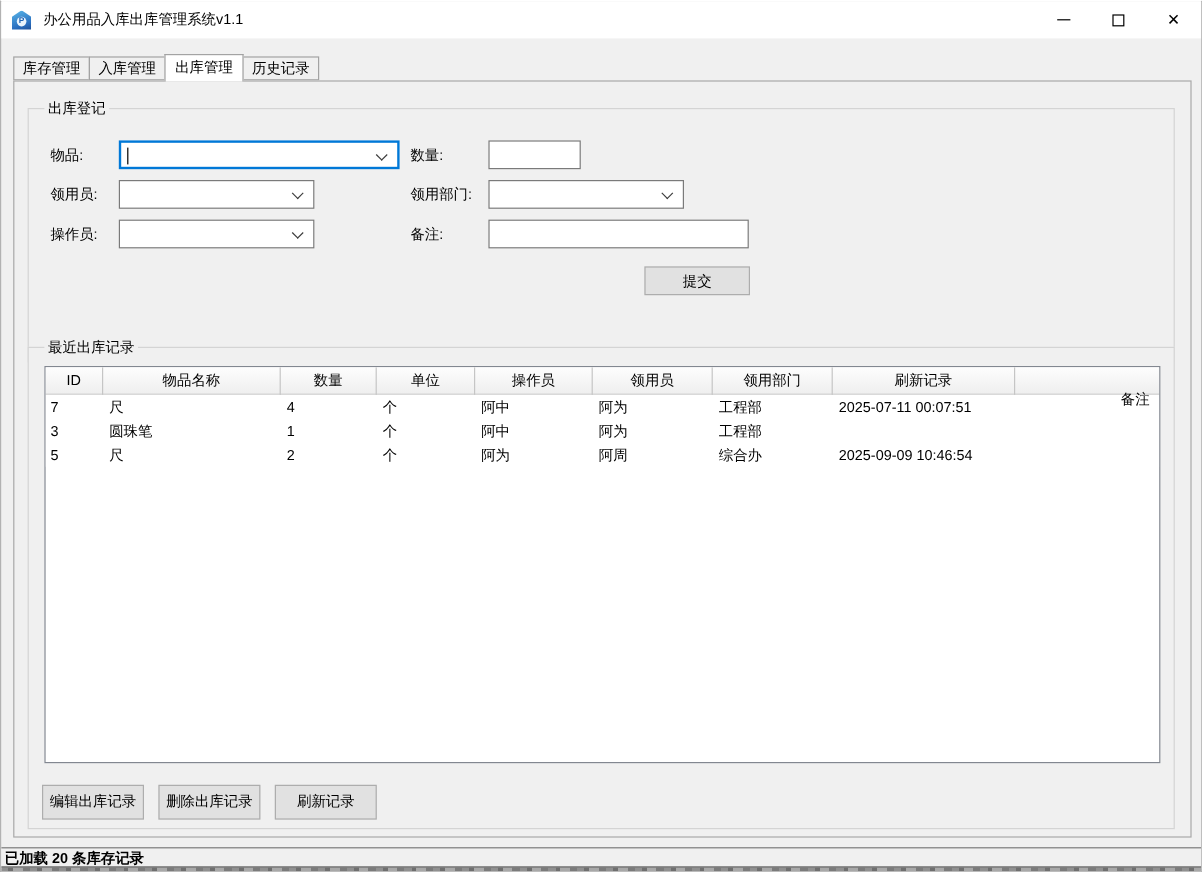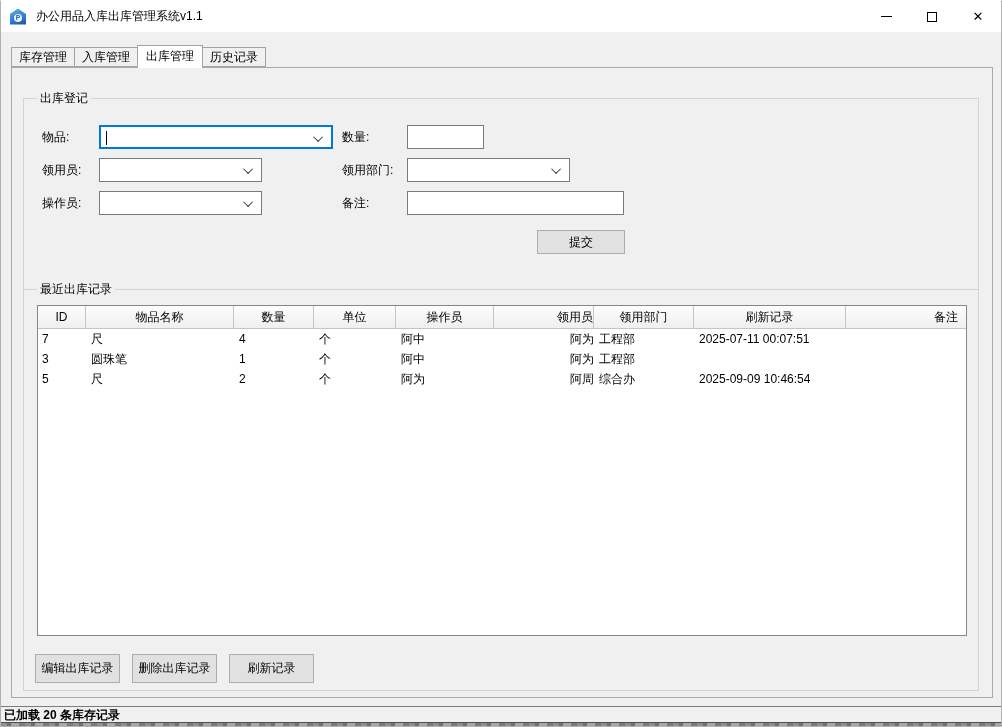--- a/index.html
+++ b/index.html
@@ -37,21 +37,21 @@
   .tab:first-child { margin-left:0;text-align:center; }
   .tab.active {
     height:23px; line-height:21px; background:#ffffff; border-bottom:none;
     margin-bottom:-1px; padding:0 8px; position:relative; z-index:4;
   }
   
   .panel { position:absolute; left:10px; top:66px; width:982px; height:631px; background:#f0f0f0; border:1px solid #a9a9a9; }
   
   .groupbox { position:absolute; border:1px solid #d4d4d4; background:#f0f0f0; }
   .group-title { position:absolute; top:-9px; left:13px; background:#f0f0f0; padding:0 3px; white-space:nowrap; }
-  .gb-form { left:11px; top:22px; width:956px; height:212px;margin-top:8px; }
+  .gb-form { left:11px; top:22px; width:956px; height:212px; }
   .gb-records { left:11px; top:221px; width:956px; height:402px; }
   
   .f-label { position:absolute; height:24px; line-height:24px; white-space:nowrap; }
   .combo, .entry {
     position:absolute; height:24px; background:#ffffff; border:1px solid #7a7a7a;
   }
   .combo { display:flex; align-items:center; }
   .combo.focused { border:2px solid #0078d7; }
   .chevron {
     position:absolute; right:8px; top:8px; width:7px; height:7px;
@@ -69,22 +69,22 @@
     display:flex; align-items:center; justify-content:center; cursor:default; white-space:nowrap;
   }
   
   .tableview { position:absolute; left:13px; top:15px; width:930px; height:331px; background:#ffffff; border:1px solid #828790; overflow:hidden; }
   .thead { display:flex; height:23px; background:linear-gradient(#fdfdfd,#efefef); border-bottom:1px solid #c5c5c5; }
   .th { height:23px; line-height:22px; text-align:center; border-right:1px solid #c5c5c5; overflow:hidden; white-space:nowrap; }
   .th:last-child { border-right:none; text-align:right; padding-right:8px; }
   .trow { display:flex; height:20px; background:#ffffff; }
   .td { height:20px; line-height:20px; padding-left:5px; overflow:hidden; white-space:nowrap; }
   .c0 { width:48px; } .c1 { width:148px; } .c2 { width:80px; } .c3 { width:82px; }
-  .c4 { width:98px; } .c5 { width:100px;text-align:right; } .c6 { width:100px; } .c7 { width:152px; }
-  .c8 { flex:1; }
+  .c4 { width:98px; } .c5 { width:100px; } .c6 { width:100px; } .c7 { width:152px; }
+  .c8 { flex:1;margin-top:16px; }
   .td.c0 { padding-left:4px; }
   
   .rec-btn { height:29px; top:364px; width:85px; }
   
   .statusbar {
     position:absolute; left:0; right:0; top:705px; height:18px; background:#f0f0f0;
     border-top:1px solid #7b7b7b; border-bottom:1px solid #fdfdfd;
     line-height:16px; padding-left:3px; white-space:nowrap;font-weight:bold;
   }
   .taskbar-edge {

